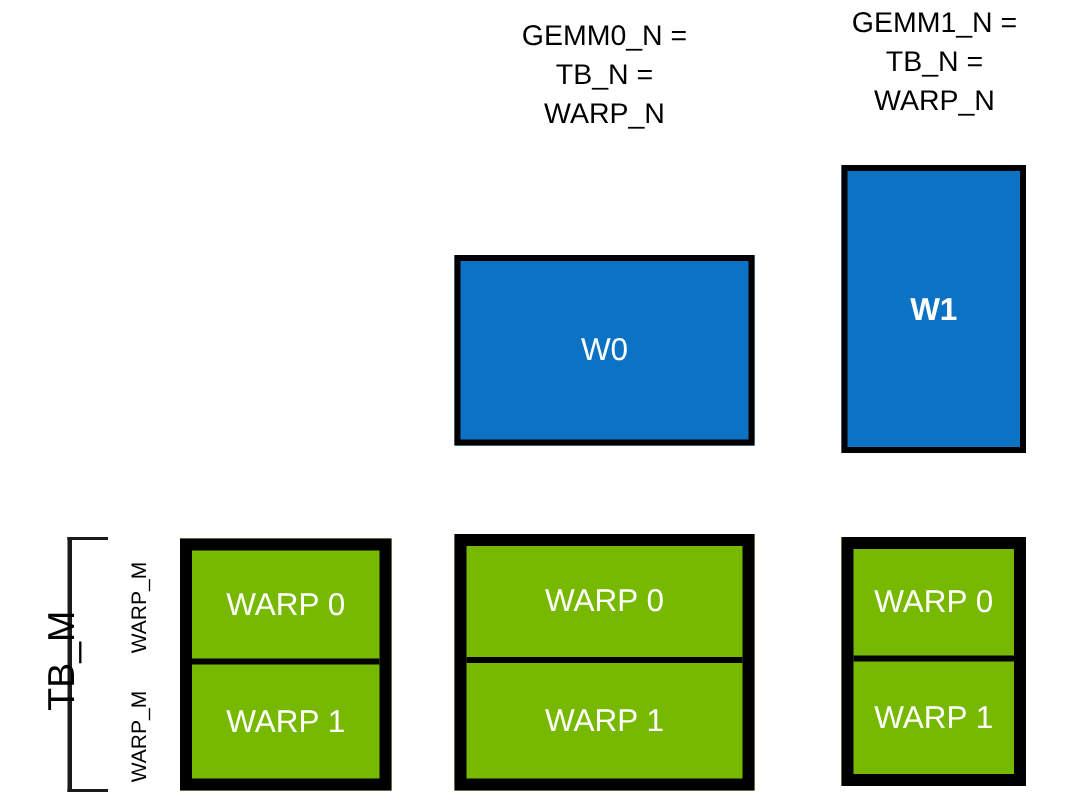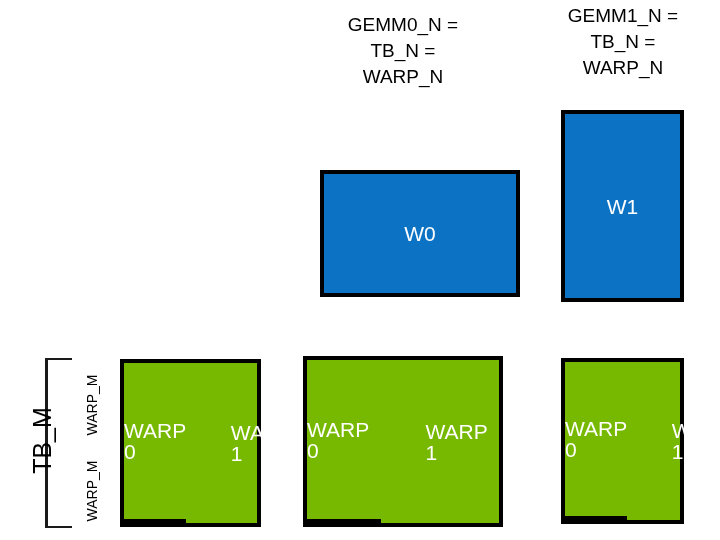--- a/index.html
+++ b/index.html
@@ -38,32 +38,31 @@
     display: flex;
     align-items: center;
     justify-content: center;
     color: #ffffff;
     font-size: 21px;
     line-height: 1;
   }
   .box.blue  { background: #0C72C4; }
 
   
-  #blue-w0 { left: 320px; top: 170px; width: 200px; height: 127px; justify-content: center; }
-  #blue-w1 { left: 561px; top: 110px; width: 123px; height: 192px; }
+  #blue-w0 { left: 303px; top: 170px; width: 200px; height: 127px; justify-content: center; }
+  #blue-w1 { left: 561px; top: 110px; width: 123px; height: 192px; font-weight: bold; }
 
   
   .warp-stack {
     position: absolute;
     box-sizing: border-box;
-    border: 4px solid #000000;
+    border: 8px solid #000000;
     background: #76B900;
     display: flex;
-    flex-direction: row;
-    gap: 45px;
+    flex-direction: column;
   }
   .warp-cell {
     flex: 1 1 50%;
     display: flex;
     align-items: center;
     justify-content: center;
     color: #ffffff;
     font-size: 21px;
     line-height: 1;
     box-sizing: border-box;

